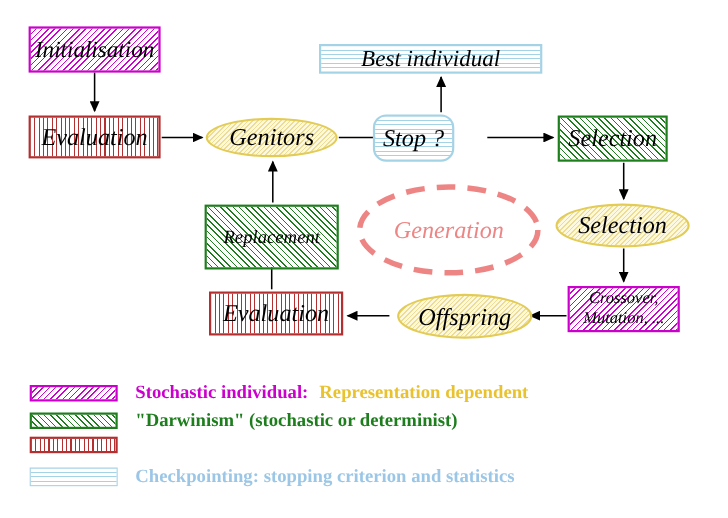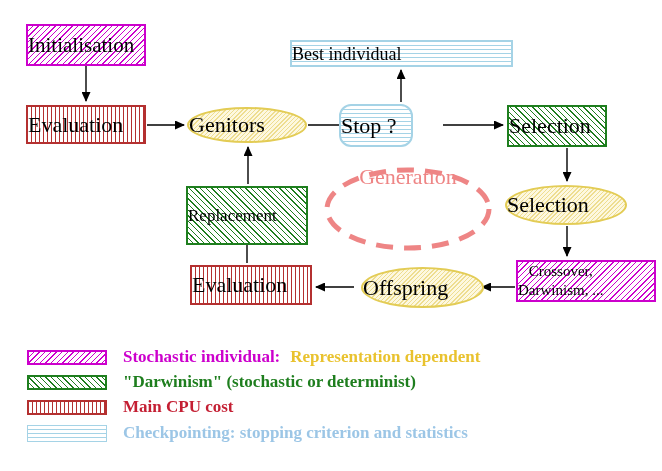--- a/index.html
+++ b/index.html
@@ -4,22 +4,22 @@
 <style>
   html,body { margin:0; padding:0; background:#fff; }
   #canvas {
     position:relative; width:662px; height:471px; background:#ffffff;
     font-family:"Liberation Serif","DejaVu Serif",serif; color:#000;
     overflow:hidden;
   }
   svg.arrows { position:absolute; left:0; top:0; width:662px; height:471px; pointer-events:none; }
 
   .node {
-    position:absolute; display:flex; align-items:center; justify-content:flex-start;
-    box-sizing:border-box; font-size:22px; line-height:1; white-space:nowrap;
+    position:absolute; display:flex; align-items:center; justify-content:center;
+    box-sizing:border-box; font-size:22px; line-height:1; white-space:nowrap;font-style:italic;
   }
   .p-magenta { background:repeating-linear-gradient(135deg,#fff 0 3px,var(--magenta) 3px 4px); border:2px solid var(--magenta); }
   .p-green   { background:repeating-linear-gradient(45deg,#fff 0 3px,var(--green) 3px 4px);   border:2px solid var(--green); }
   .p-red     { background:repeating-linear-gradient(90deg,#fff 0 3px,var(--red) 3px 4px);     border:2px solid var(--red); }
   .p-cyan    { background:repeating-linear-gradient(180deg,#fff 0 3px,var(--cyan) 3px 4px);   border:2px solid var(--cyan); }
   .p-yellow  { background:repeating-linear-gradient(135deg,#fdf8e0 0 2px,var(--yellowline) 2px 3px); border:2px solid var(--yellow); }
   .ellipse   { border-radius:50%; }
   .rounded   { border-radius:12px; }
 
   .gen { flex-direction:column; }
@@ -69,21 +69,21 @@
   </svg>
 
   <div class="node p-magenta" style="left:26px;top:24px;width:120px;height:42px;font-size:21px;">
     <span>Initialisation</span>
   </div>
 
   <div class="node p-red" style="left:26px;top:105px;width:120px;height:39px;">
     <span>Evaluation</span>
   </div>
 
-  <div class="node p-cyan" style="left:290px;top:40px;width:223px;height:27px;font-size:18px;">
+  <div class="node p-cyan" style="left:290px;top:40px;width:203px;height:27px;font-size:21px;">
     <span>Best individual</span>
   </div>
 
   <div class="node p-yellow ellipse" style="left:187px;top:107px;width:120px;height:36px;">
     <span>Genitors</span>
   </div>
 
   <div class="node p-cyan rounded" style="left:339px;top:104px;width:74px;height:43px;">
     <span>Stop ?</span>
   </div>
@@ -104,42 +104,41 @@
     <svg width="170" height="86" viewBox="0 0 170 86">
       <ellipse cx="85" cy="43" rx="81" ry="39" fill="none" style="stroke:var(--salmon)" stroke-width="5" stroke-dasharray="17 11"></ellipse>
     </svg>
     <span class="gen-label">Generation</span>
   </div>
 
   <div class="node p-yellow ellipse" style="left:361px;top:267px;width:123px;height:41px;">
     <span>Offspring</span>
   </div>
 
-  <div class="node p-magenta" style="left:516px;top:260px;width:140px;height:42px;">
-    <span class="two-line"><span>Crossover,</span><br><span>Darwinism, ...</span></span>
+  <div class="node p-magenta" style="left:516px;top:260px;width:102px;height:42px;">
+    <span class="two-line"><span>Crossover,</span><br><span>Mutation, ...</span></span>
   </div>
 
   <div class="node p-red" style="left:190px;top:265px;width:122px;height:40px;">
     <span>Evaluation</span>
   </div>
 
   <div class="legend-row" style="top:347px;">
     <div class="swatch p-magenta"></div>
     <span class="legend-label c-magenta">Stochastic individual:</span>
     <span class="legend-label c-gold">Representation dependent</span>
   </div>
 
   <div class="legend-row" style="top:372px;">
     <div class="swatch p-green"></div>
     <span class="legend-label c-green">"Darwinism" (stochastic or determinist)</span>
   </div>
 
   <div class="legend-row" style="top:397px;">
     <div class="swatch p-red"></div>
-    <span class="legend-label c-redtext">Main CPU cost</span>
   </div>
 
   <div class="legend-row" style="top:423px;">
     <div class="swatch p-cyan"></div>
     <span class="legend-label c-cyantext">Checkpointing: stopping criterion and statistics</span>
   </div>
 
 </div>
 
 </body></html>

